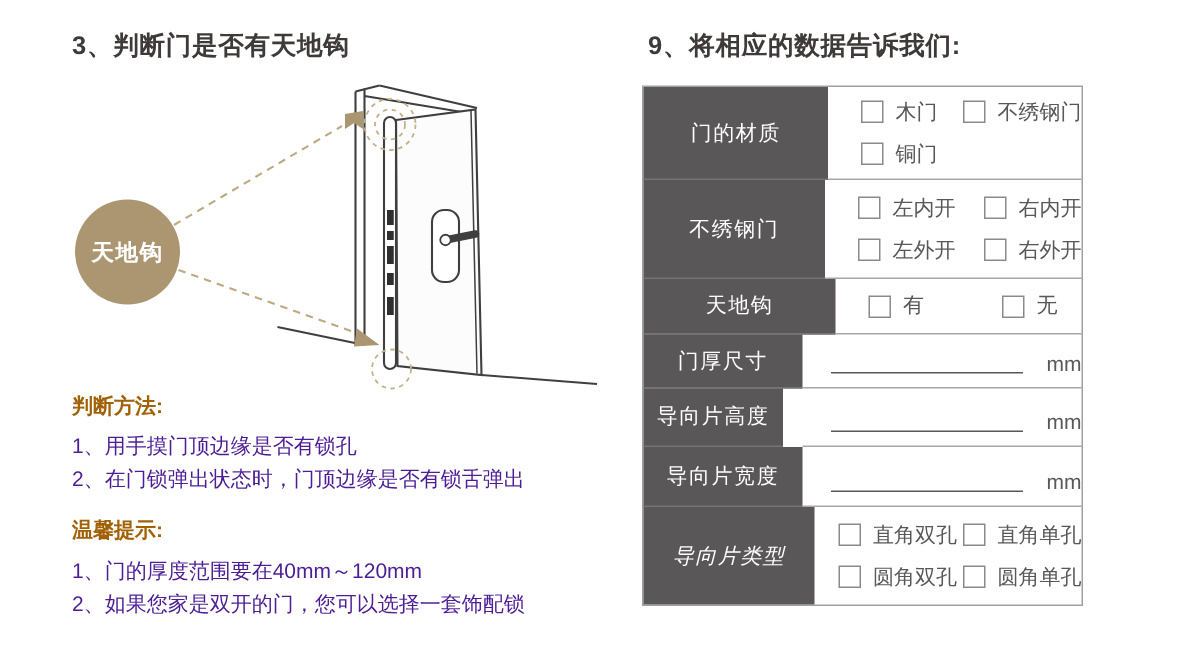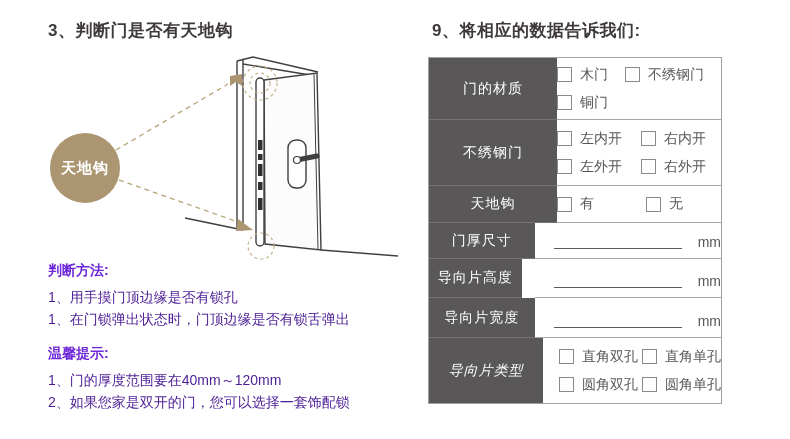--- a/index.html
+++ b/index.html
@@ -15,36 +15,36 @@
   
   #door-svg { position:absolute; left:40px; top:52px; }
   .hook-badge { position:absolute; left:50px; top:133px; width:70px; height:70px; border-radius:50%;
     background:#ab9671; color:#fff; font-size:15px; font-weight:bold; letter-spacing:1px;
     display:flex; align-items:center; justify-content:center; }
 
   
   .txt-block { position:absolute; left:48px; width:360px; }
   #method-block { top:262px; }
   #tips-block { top:345px; }
-  .txt-head { font-size:14px; font-weight:bold; color:#6d28d9; margin-bottom:6px; }
+  .txt-head { font-size:14px; font-weight:bold; color:#a16207; margin-bottom:6px; }
   .txt-item { font-size:14px; color:#4c1d95; line-height:22px; }
 
   
   .form-table { position:absolute; left:428px; top:57px; width:294px; border:1px solid #9fa0a0; background:#fff; }
   .t-row { display:flex; }
   .t-label { width:128px; background:#595757; color:#fefefe; font-size:14px; letter-spacing:1px;
     display:flex; align-items:center; justify-content:center; border-bottom:1px solid #757373; }
   .t-row:last-child .t-label { border-bottom:none;font-style:italic; }
   .t-content { flex:1; border-bottom:1px solid #a7a7a8; display:flex; flex-direction:column; justify-content:center; }
   .t-row:last-child .t-content { border-bottom:none; }
   .r-tall { height:62px; } .r-tall2 { height:66px; }
   .r-s1 { height:37px; } .r-s2 { height:36px; } .r-s3 { height:39px;gap:13px; } .r-s4 { height:40px; }
   .r-tall3 { height:65px; }
 
-  .opt-grid { display:grid; row-gap:10px; }
+  .opt-grid { display:grid; row-gap:10px; padding-left:22px; }
   .opts-a { grid-template-columns:68px auto; }
   .opts-b { grid-template-columns:84px auto; }
   .opts-c { grid-template-columns:89px auto; }
   .opts-d { grid-template-columns:83px auto; padding-left:16px; }
   .opt { display:flex; align-items:center; }
   .cbx { width:15px; height:15px; border:1px solid #8a8a8b; background:#fff; flex:0 0 auto; }
   .opt-label { font-size:14px; color:#595757; margin-left:8px; white-space:nowrap; }
 
   .fill-wrap { display:flex; align-items:flex-end; padding:0 0 9px 19px; height:100%; }
   .fill-line { width:128px; border-bottom:1.5px solid #595757; height:14px; }
@@ -104,21 +104,21 @@
       <path d="M76,98 L188,32"></path>
       <path d="M79,128 L198,170"></path>
     </g>
   </svg>
 
   <div class="hook-badge">天地钩</div>
 
   <div class="txt-block" id="method-block">
     <div class="txt-head">判断方法:</div>
     <div class="txt-item">1、用手摸门顶边缘是否有锁孔</div>
-    <div class="txt-item">1、在门锁弹出状态时，门顶边缘是否有锁舌弹出</div>
+    <div class="txt-item">2、在门锁弹出状态时，门顶边缘是否有锁舌弹出</div>
   </div>
 
   <div class="txt-block" id="tips-block">
     <div class="txt-head">温馨提示:</div>
     <div class="txt-item">1、门的厚度范围要在40mm～120mm</div>
     <div class="txt-item">2、如果您家是双开的门，您可以选择一套饰配锁</div>
   </div>
 
   <div class="sec-title" id="title4">9、将相应的数据告诉我们:</div>
 

